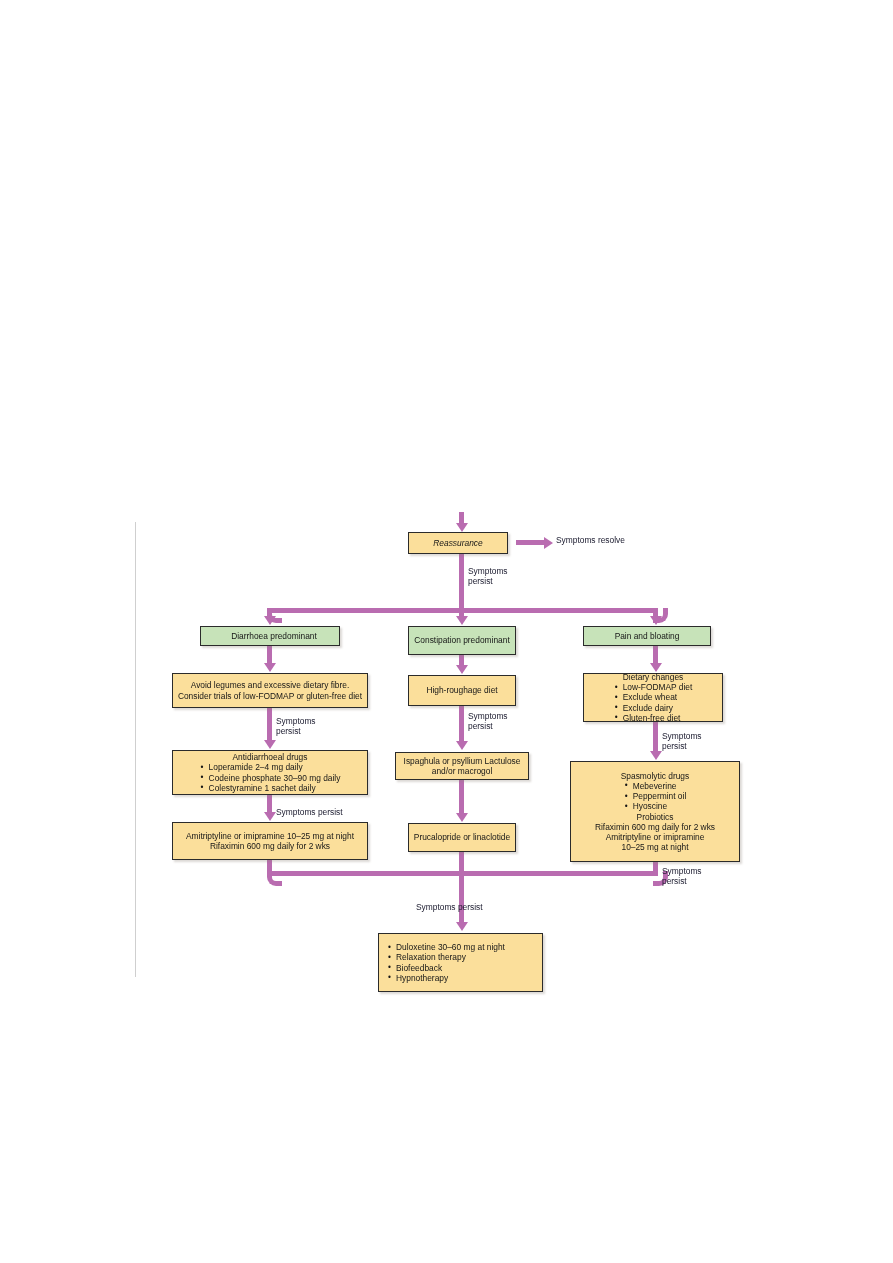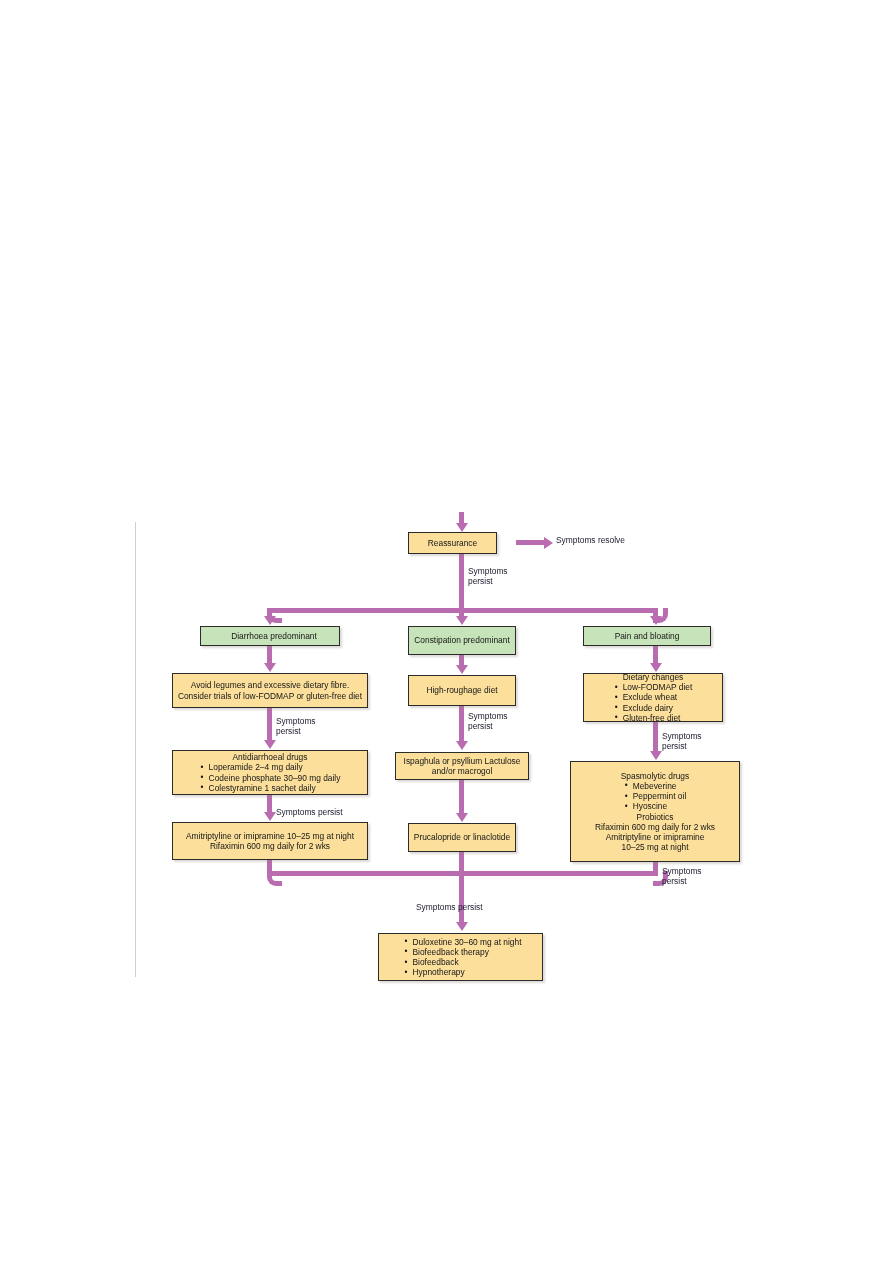--- a/index.html
+++ b/index.html
@@ -151,21 +151,21 @@
   <div class="line vline" style="left:267px; top:860px; height:15px;"></div>
   <div class="corner bl" style="left:267px; top:871px; width:10px; height:10px;"></div>
   <div class="line hline" style="left:272px; top:871px; width:386px;"></div>
   <div class="corner br" style="left:653px; top:871px; width:10px; height:10px;"></div>
   <div class="line vline" style="left:653px; top:862px; height:13px;"></div>
   <div class="line vline" style="left:459px; top:852px; height:24px;"></div>
 
   <div class="line vline" style="left:459px; top:871px; height:52px;"></div>
   <div class="arrow-down" style="left:455.5px; top:922px;"></div>
 
-  <div class="box yellow" style="left:408px; top:532px; width:89px; height:22px;">
+  <div class="box yellow" style="left:408px; top:532px; width:100px; height:22px;font-style:italic;">
     <span class="ttl">Reassurance</span>
   </div>
 
   <div class="box green" style="left:200px; top:626px; width:140px; height:20px;padding-left:12px;">
     <span class="ttl">Diarrhoea predominant</span>
   </div>
 
   <div class="box green" style="left:408px; top:626px; width:108px; height:29px;">
     <span class="ttl">Constipation
 predominant</span>
@@ -227,24 +227,24 @@
       <li>Mebeverine</li>
       <li>Peppermint oil</li>
       <li>Hyoscine</li>
     </ul>
     <span class="ttl" style="white-space:pre-line;">Probiotics
 Rifaximin 600 mg daily for 2 wks
 Amitriptyline or imipramine
 10–25 mg at night</span>
   </div>
 
-  <div class="box yellow" style="left:378px; top:933px; width:165px; height:48px; align-items:center;">
+  <div class="box yellow" style="left:378px; top:933px; width:165px; height:59px; align-items:flex-start;">
     <ul style="padding-left:4px;">
       <li>Duloxetine 30–60 mg at night</li>
-      <li>Biofeedback therapy</li>
+      <li>Relaxation therapy</li>
       <li>Biofeedback</li>
       <li>Hypnotherapy</li>
     </ul>
   </div>
 
   <div class="lbl" style="left:556px; top:535px;">Symptoms resolve</div>
 
   <div class="lbl" style="left:468px; top:566px;">Symptoms
 persist</div>
 

